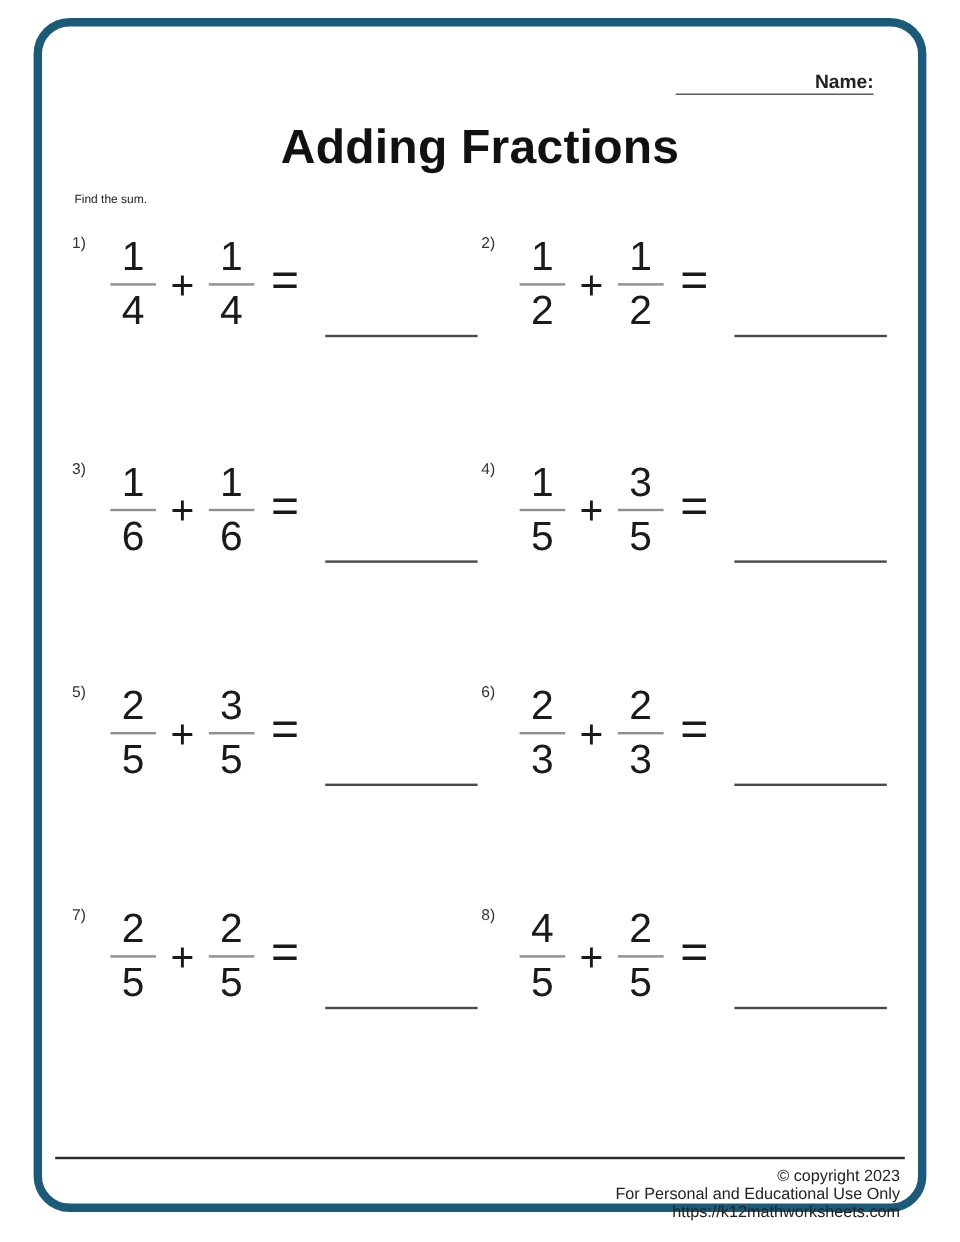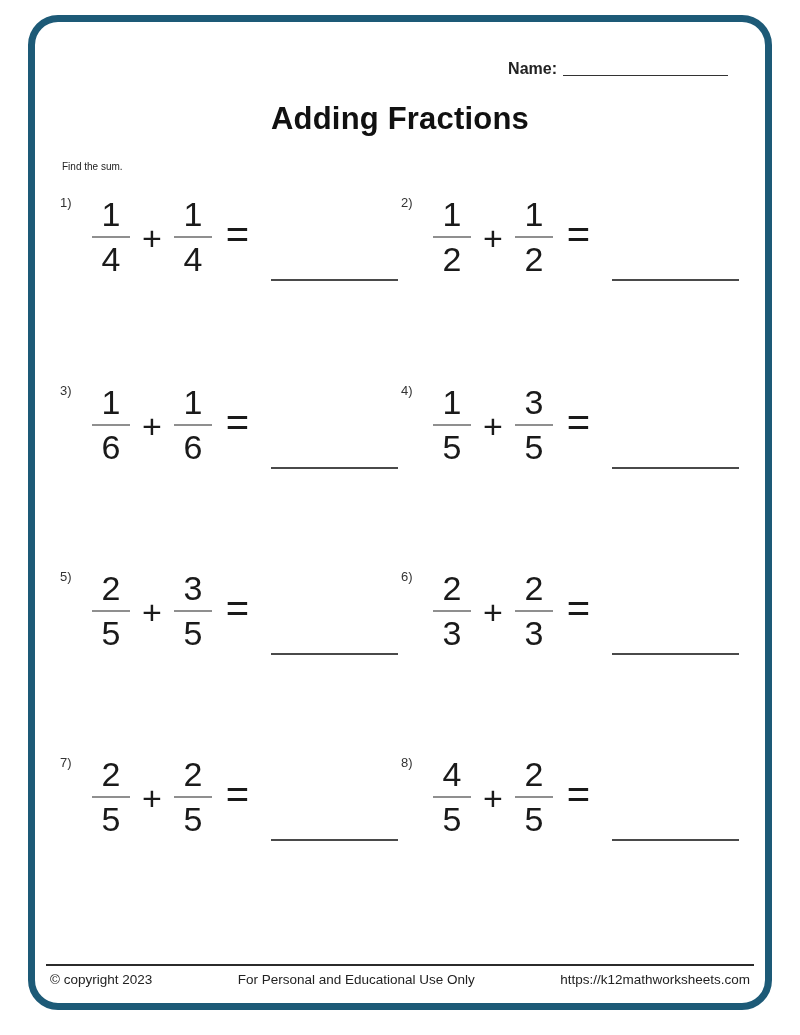--- a/index.html
+++ b/index.html
@@ -7,30 +7,30 @@
     width:800px;height:1035px;background:#ffffff;position:relative;
     font-family:"Liberation Sans", sans-serif;color:#1a1a1a;overflow:hidden;
   }
   .page-border{
     position:absolute;left:28px;top:15px;width:744px;height:995px;
     border:7px solid #1d5a77;border-radius:30px;box-sizing:border-box;
   }
   
   .name-row{
     position:absolute;top:60px;right:72px;display:flex;align-items:flex-end;
-    font-size:16px;font-weight:600;color:#222;
+    font-size:16px;font-weight:600;color:#222;flex-direction:column;
   }
   .name-line{
     display:inline-block;width:165px;height:0;border-bottom:1.6px solid #333;
     margin-left:6px;margin-bottom:2px;
   }
   
   .title{
     position:absolute;top:101px;left:0;width:800px;text-align:center;
-    font-size:31px;font-weight:bold;color:#111;letter-spacing:0.2px;
+    font-size:40px;font-weight:bold;color:#111;letter-spacing:0.2px;
   }
   
   .instruction{
     position:absolute;left:62px;top:161px;font-size:10px;color:#222;
   }
   
   .problem{position:absolute;display:flex;align-items:center;}
   .p1{left:60px;top:197px;}  .p2{left:401px;top:197px;}
   .p3{left:60px;top:385px;}  .p4{left:401px;top:385px;}
   .p5{left:60px;top:571px;}  .p6{left:401px;top:571px;}
@@ -47,21 +47,21 @@
   .blank{
     width:127px;height:0;border-bottom:2px solid #4a4a4a;
     align-self:flex-end;margin-left:22px;margin-bottom:-4px;
   }
   
   .footer-divider{
     position:absolute;left:46px;top:964px;width:708px;border-top:2.2px solid #2b2b2b;
   }
   .footer-row{
     position:absolute;left:50px;top:972px;width:700px;display:flex;
-    justify-content:space-between;align-items:center;font-size:13.5px;color:#222;
+    justify-content:space-between;align-items:flex-end;font-size:13.5px;color:#222;flex-direction:column;
   }
 </style>
 </head>
 <body>
 
 <div class="page-border"></div>
 
 <div class="name-row">
   <span>Name:</span>
   <span class="name-line"></span>

